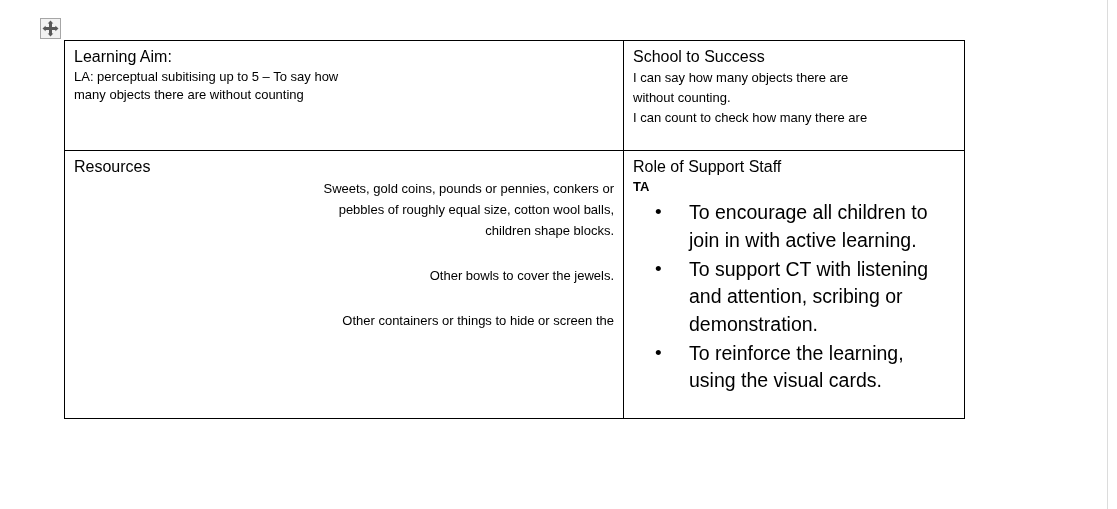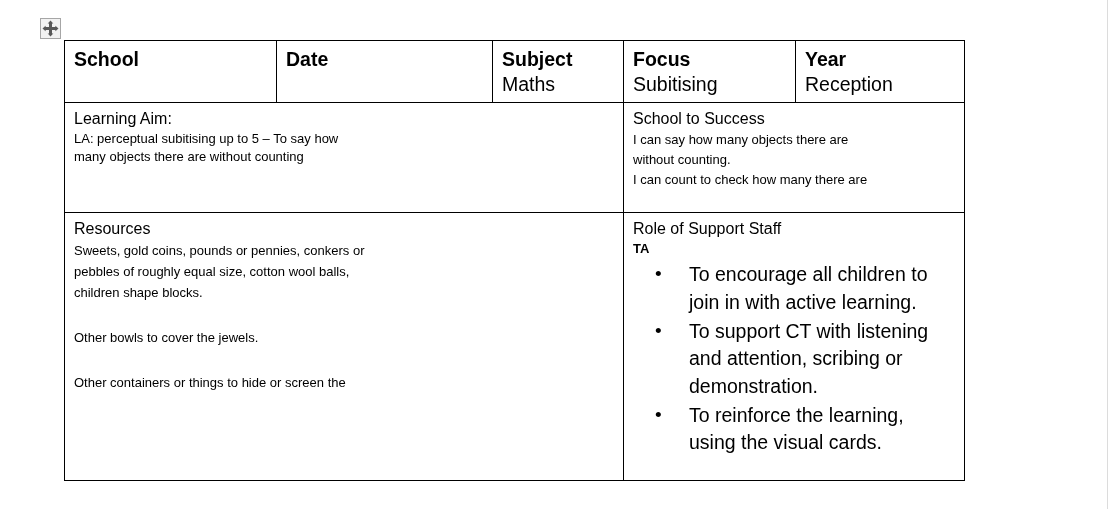--- a/index.html
+++ b/index.html
@@ -118,20 +118,21 @@
   }
   .la-cell .cellline {
     line-height: 1.45;
   }
 
   .res-cell {
     height: 258px;
   }
   .res-cell .cellline {
     line-height: 1.63;
+    text-align: right;
   }
   .res-cell .spacer {
     display: block;
     height: 24px;
   }
 
   .role-cell {
     height: 258px;
   }
   .role-cell .sub-bold {
@@ -180,42 +181,20 @@
 
   <table class="lesson">
     <colgroup>
       <col style="width:212px">
       <col style="width:216px">
       <col style="width:131px">
       <col style="width:172px">
       <col style="width:169px">
     </colgroup>
     <tbody>
-      <tr class="hdr">
-        <td>
-          <span class="hlabel">School</span>
-          <span class="hvalue"></span>
-        </td>
-        <td>
-          <span class="hlabel">Date</span>
-          <span class="hvalue"></span>
-        </td>
-        <td>
-          <span class="hlabel">Subject</span>
-          <span class="hvalue">Maths</span>
-        </td>
-        <td>
-          <span class="hlabel">Focus</span>
-          <span class="hvalue">Subitising</span>
-        </td>
-        <td>
-          <span class="hlabel">Year</span>
-          <span class="hvalue">Reception</span>
-        </td>
-      </tr>
 
       <tr>
         <td class="la-cell" colspan="3">
           <span class="celltitle">Learning Aim:</span>
           <span class="cellline">LA: perceptual subitising up to 5 – To say how</span>
           <span class="cellline">many objects there are without counting</span>
         </td>
         <td class="sts-cell" colspan="2">
           <span class="celltitle">School to Success</span>
           <span class="cellline">I can say how many objects there are</span>

